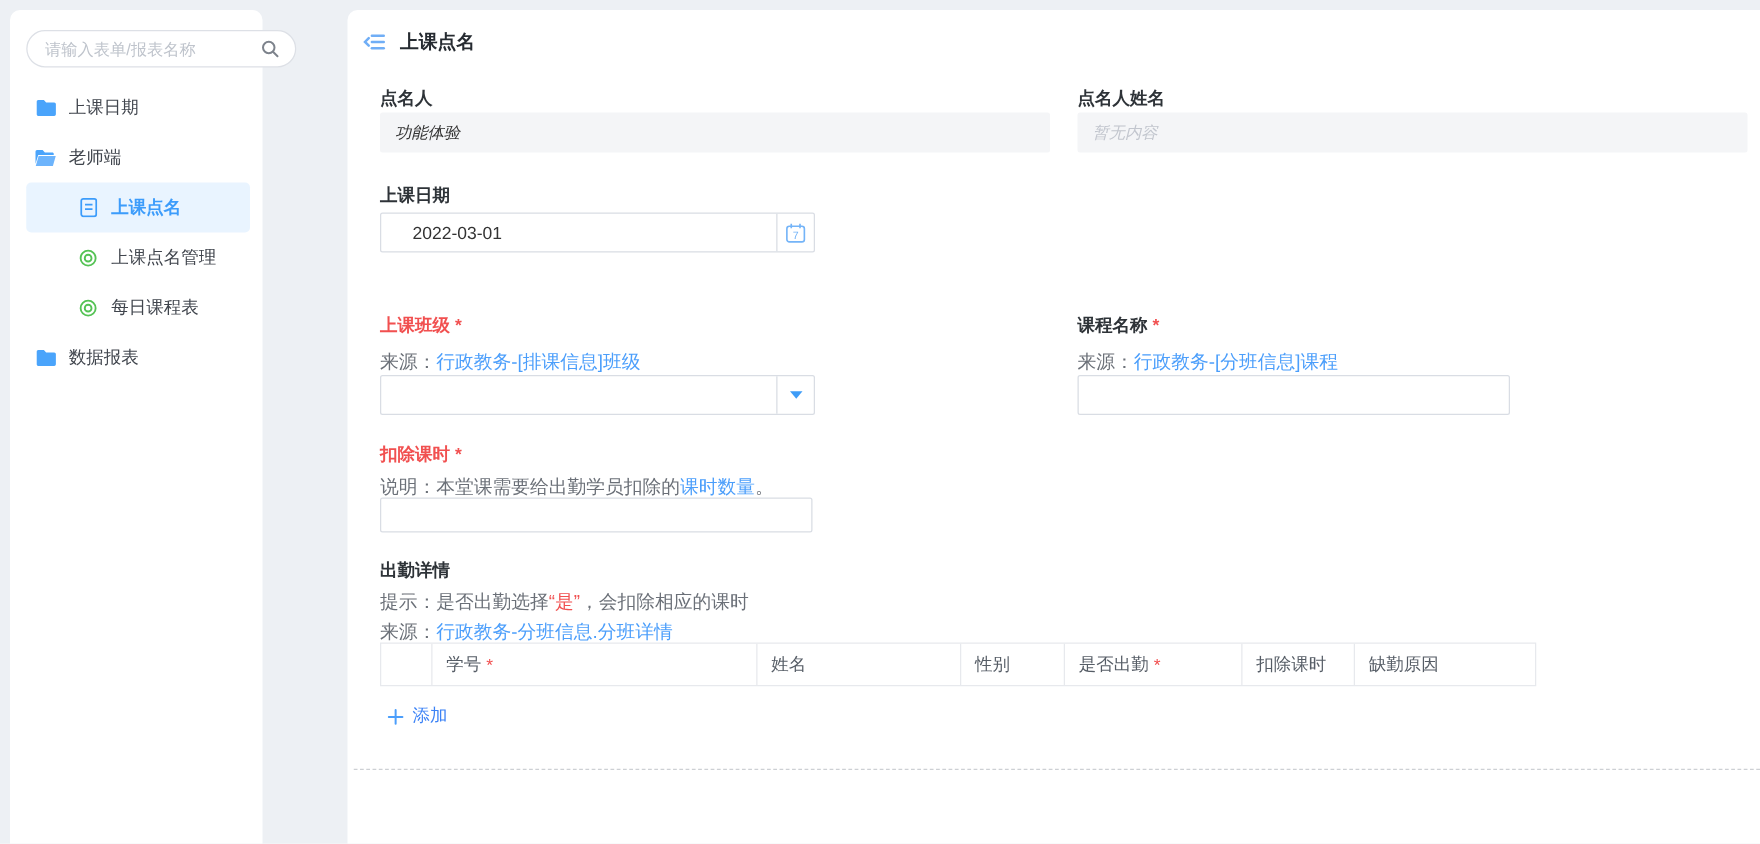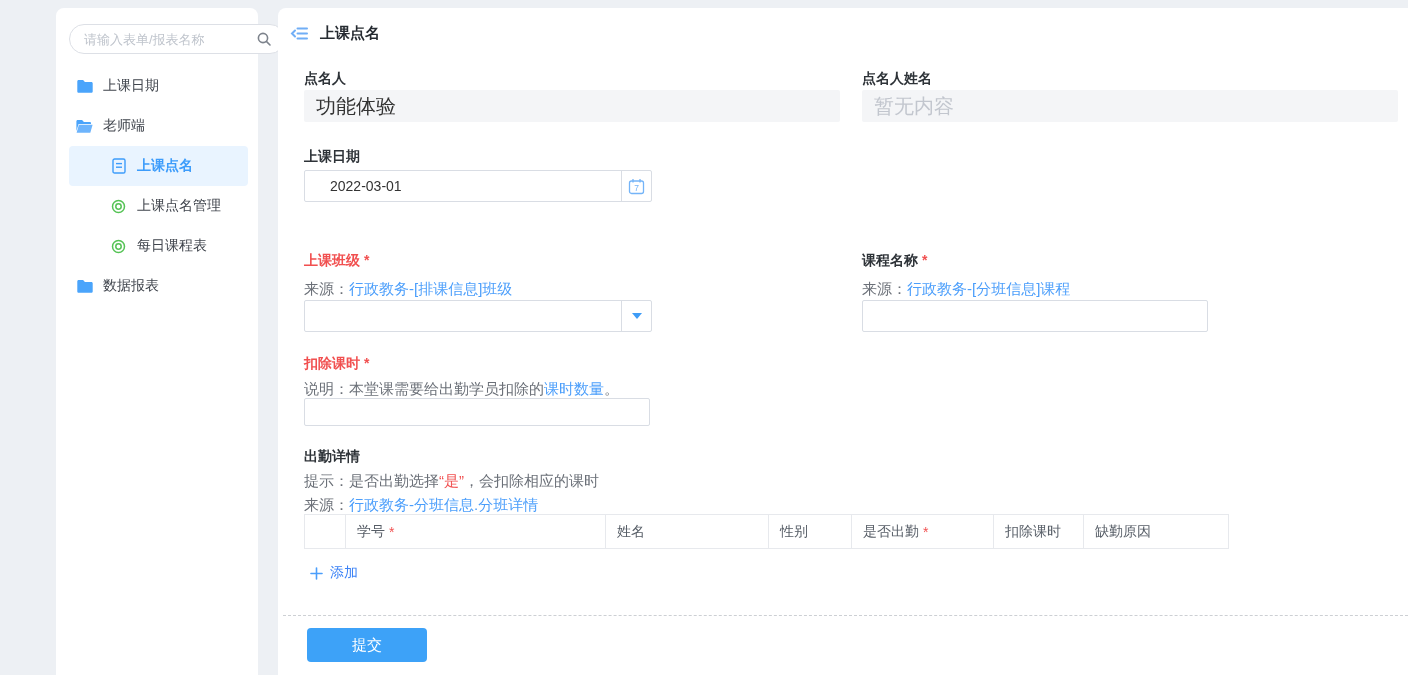--- a/index.html
+++ b/index.html
@@ -7,21 +7,21 @@
   body {
     position:relative;
     background:#edf0f4;
     font-family:"Liberation Sans","DejaVu Sans",sans-serif;
     overflow:hidden;
     color:#333;
   }
   .panel { position:absolute; top:8px; background:#fff; }
 
   
-  .sidebar { left:8px; width:202px; height:667px; border-radius:8px 8px 0 0;margin-left:48px; }
+  .sidebar { left:8px; width:202px; height:667px; border-radius:8px 8px 0 0; }
   .search-box {
     position:absolute; left:13px; top:16px; width:216px; height:30px;
     border:1px solid #dde0e6; border-radius:16px;
     display:flex; align-items:center; padding:0 12px 0 14px; background:#fff;
   }
   .search-box input {
     border:none; outline:none; flex:1; font-size:13px; color:#333;
     font-family:inherit; background:transparent; min-width:0;
   }
   .search-box input::placeholder { color:#bfc4cc; }
@@ -43,21 +43,21 @@
   .main-title { margin-left:11px; font-size:15px; font-weight:bold; color:#262b31; }
 
   .abs { position:absolute; }
   .field-label { font-size:14px; font-weight:bold; color:#2e3338; }
   .label-red { color:#f15050; }
   .req { color:#f15050; margin-left:4px; font-weight:normal; }
   .field-label .req { font-weight:bold; }
 
   .input-gray {
     background:#f4f5f7; height:32px; line-height:32px; padding:0 12px;
-    font-size:20px; color:#333; border-radius:2px;
+    font-size:13px; color:#333; border-radius:2px;font-style:italic;
   }
   .input-gray.placeholder { color:#c2c6ce; }
 
   .box { border:1px solid #d9dde4; border-radius:2px; background:#fff; height:32px; display:flex;padding-left:14px; }
   .box .txt { flex:1; padding:0 11px; font-size:14px; color:#333; line-height:30px; }
   .box .side { width:30px; border-left:1px solid #d9dde4; display:flex; align-items:center; justify-content:center; cursor:pointer; }
   .caret { width:0; height:0; border-left:5px solid transparent; border-right:5px solid transparent; border-top:6px solid #3e9cf7; }
   .plain-input { border:1px solid #d9dde4; border-radius:2px; background:#fff; width:100%; height:100%; outline:none; font-family:inherit; font-size:14px; padding:0 10px; }
 
   .small-line { font-size:15px; color:#6b7078; }
@@ -252,14 +252,13 @@
             <line x1="6.5" y1="1" x2="6.5" y2="12"></line>
             <line x1="1" y1="6.5" x2="12" y2="6.5"></line>
           </g>
         </svg>
     </span>
     <span>添加</span>
   </div>
 
   <div class="dashed-divider"></div>
 
-  <button class="submit-btn">提交</button>
 </div>
 
 </body></html>

